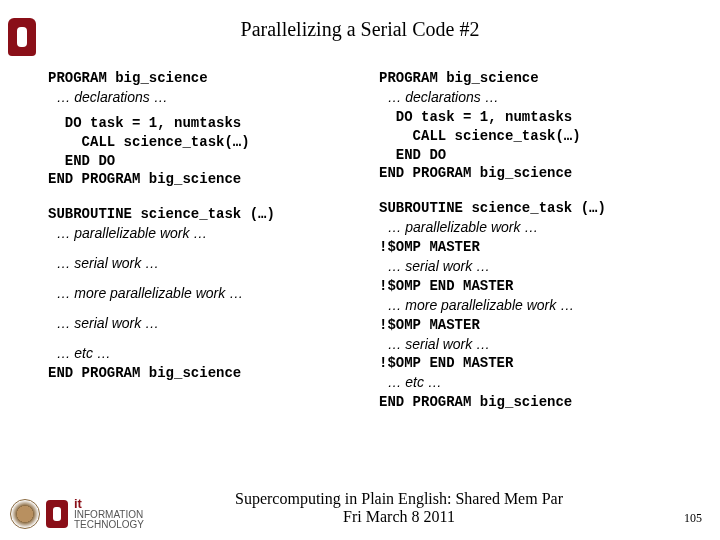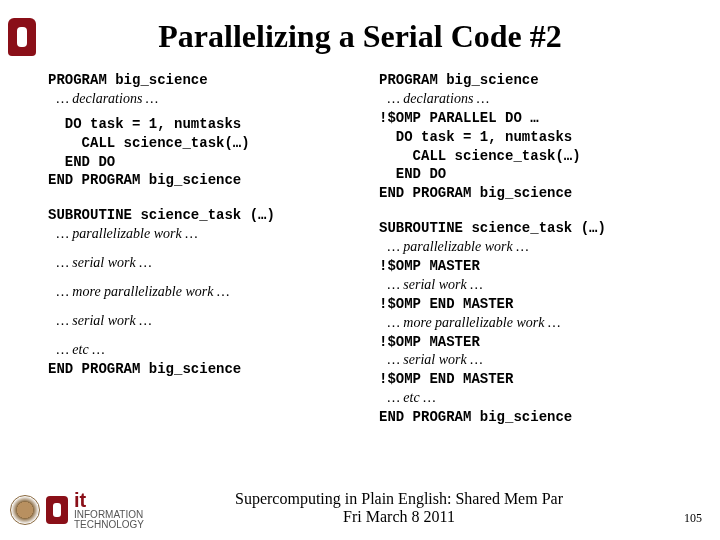--- a/index.html
+++ b/index.html
@@ -31,44 +31,44 @@
     position: absolute;
     top: 9px;
     left: 9px;
     width: 10px;
     height: 20px;
     background: #fff;
     border-radius: 4px;
   }
   .title {
     text-align: center;
-    font-size: 32px;
-    font-weight: bold;
+    font-size: 20px;
+    font-weight: normal;
     margin-top: 18px;
-    margin-bottom: 16px;
+    margin-bottom: 28px;
     color: #000;
   }
   .columns {
     display: flex;
     padding: 0 20px 0 48px;
     gap: 10px;
   }
   .col {
     flex: 1;
     font-size: 14px;
     line-height: 1.35;
   }
   .mono {
     font-family: "Courier New", Courier, monospace;
     font-weight: bold;
     white-space: pre;
   }
   .ital {
     font-style: italic;
-    font-family: Liberation Serif, serif;
+    font-family: Liberation Sans, sans-serif;
     font-weight: normal;
     margin-top: 36px;
   }
   .block {
     margin-bottom: 16px;
   }
   .footer {
     position: absolute;
     bottom: 14px;
     left: 0;
@@ -113,21 +113,21 @@
     background:#fff;
     border-radius:3px;
   }
   .it-badge {
     font-family: Arial, sans-serif;
     font-size: 10px;
     color:#555;
     line-height:1;
   }
   .it-badge .it-big {
-    font-size:20px;
+    font-size:13px;
     font-weight:bold;
     color:#8a0f18;
   }
 </style>
 </head>
 <body>
 
 <div class="logo-top">
   <div class="ou-shape"></div>
 </div>
@@ -157,21 +157,20 @@
       <div style="height:10px"></div>
       <div class="mono"> <span class="ital">… etc …</span></div>
       <div class="mono">END PROGRAM big_science</div>
     </div>
   </div>
 
   <div class="col">
     <div class="block">
       <div class="mono">PROGRAM big_science</div>
       <div class="mono"> <span class="ital">… declarations …</span></div>
-      <div class="mono">!$OMP PARALLEL DO …</div>
       <div class="mono">  DO task = 1, numtasks</div>
       <div class="mono">    CALL science_task(…)</div>
       <div class="mono">  END DO</div>
       <div class="mono">END PROGRAM big_science</div>
     </div>
     <div class="block">
       <div class="mono">SUBROUTINE science_task (…)</div>
       <div class="mono"> <span class="ital">… parallelizable work …</span></div>
       <div class="mono">!$OMP MASTER</div>
       <div class="mono"> <span class="ital">… serial work …</span></div>

